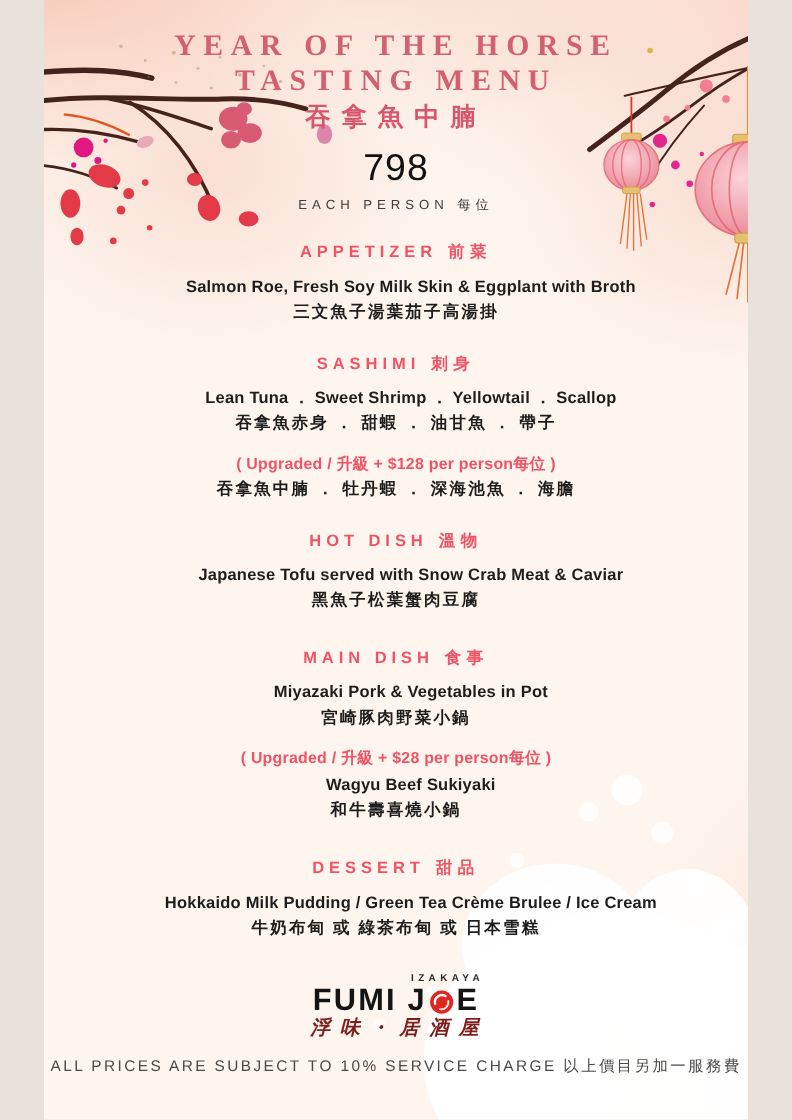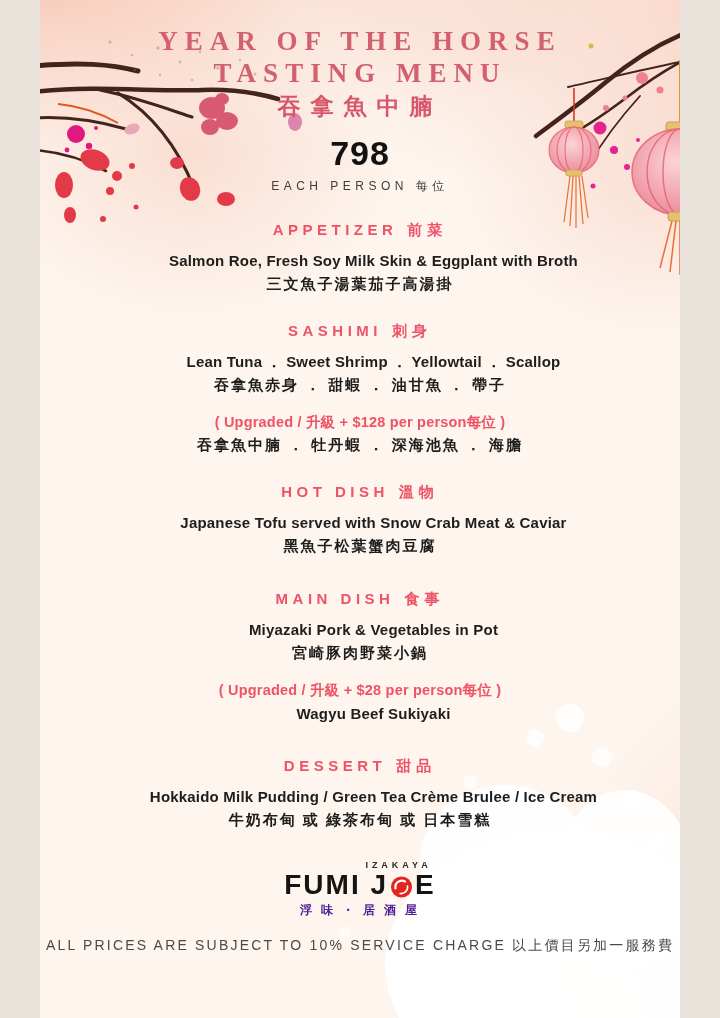--- a/index.html
+++ b/index.html
@@ -36,37 +36,37 @@
     font-family:"Liberation Serif","DejaVu Serif",serif;
     color:var(--title-rose);
     font-size:27px;line-height:30px;font-weight:600;
     letter-spacing:7px;
   }
   .title.l2{margin-top:2px;}
   .title-zh{
     color:#D8566C;font-weight:700;
     font-size:23px;line-height:30px;margin-top:3px;letter-spacing:10px;
   }
-  .price{color:#121212;font-size:34px;line-height:36px;font-weight:700;margin-top:14px;letter-spacing:1px;}
+  .price{color:#121212;font-size:34px;line-height:36px;font-weight:400;margin-top:14px;letter-spacing:1px;}
   .price-cap{color:#3C3C3C;font-size:12px;line-height:14px;margin-top:8px;letter-spacing:4.5px;font-weight:400;}
 
   .course-head{margin-top:28px;font-size:15px;line-height:18px;font-weight:700;color:var(--accent);}
   .course-head .en{letter-spacing:4.5px;}
   .course-head .zh{letter-spacing:5px;margin-left:10px;}
   .course-head.push{margin-top:34px;}
   .item-en{margin-top:12px;font-size:15px;line-height:19px;font-weight:700;color:var(--ink);letter-spacing:.2px;padding-left:27px;}
   .item-zh{margin-top:4px;font-size:15px;line-height:20px;font-weight:700;color:var(--ink);letter-spacing:2px;}
   .upg-note{margin-top:18px;font-size:14.5px;line-height:18px;font-weight:700;color:var(--accent);letter-spacing:.2px;}
   .upg .item-en{margin-top:5px;}
 
   .logo{width:-moz-fit-content;width:fit-content;margin:30px auto 0;}
   .logo-izakaya{font-size:9px;letter-spacing:4px;font-weight:700;color:#2A2A2A;text-align:right;padding-right:4px;line-height:10px;}
   .logo-name{font-size:28px;line-height:30px;font-weight:800;color:#141414;letter-spacing:2px;display:flex;align-items:center;justify-content:center;}
   .enso{display:inline-flex;margin:0 1px;transform:translateY(1px);}
-  .logo-zh{font-size:12px;line-height:16px;font-weight:700;color:#4c1d95;letter-spacing:9px;margin-top:2px;padding-left:6px;}
+  .logo-zh{font-size:18px;line-height:16px;font-weight:700;color:#7f1d1d;letter-spacing:9px;margin-top:2px;padding-left:6px;font-style:italic;}
 
   .footer{margin-top:22px;font-size:14px;line-height:11px;letter-spacing:2.2px;color:#4A4A4A;font-weight:500;}
 </style>
 </head>
 <body>
 
 <div class="page">
 
   <div class="washes"></div>
 
@@ -253,20 +253,21 @@
 
     <div class="course-head push">
       <span class="en">MAIN DISH</span><span class="zh">食事</span>
     </div>
     <div class="item-en">Miyazaki Pork &amp; Vegetables in Pot</div>
     <div class="item-zh">宮崎豚肉野菜小鍋</div>
 
     <div class="upg">
       <div class="upg-note">( Upgraded / 升級 + $28 per person每位 )</div>
       <div class="item-en">Wagyu Beef Sukiyaki</div>
+      <div class="item-zh">和牛壽喜燒小鍋</div>
     </div>
 
     <div class="course-head push">
       <span class="en">DESSERT</span><span class="zh">甜品</span>
     </div>
     <div class="item-en">Hokkaido Milk Pudding / Green Tea Crème Brulee / Ice Cream</div>
     <div class="item-zh">牛奶布甸 或 綠茶布甸 或 日本雪糕</div>
 
     <div class="logo">
       <div class="logo-izakaya">IZAKAYA</div>

